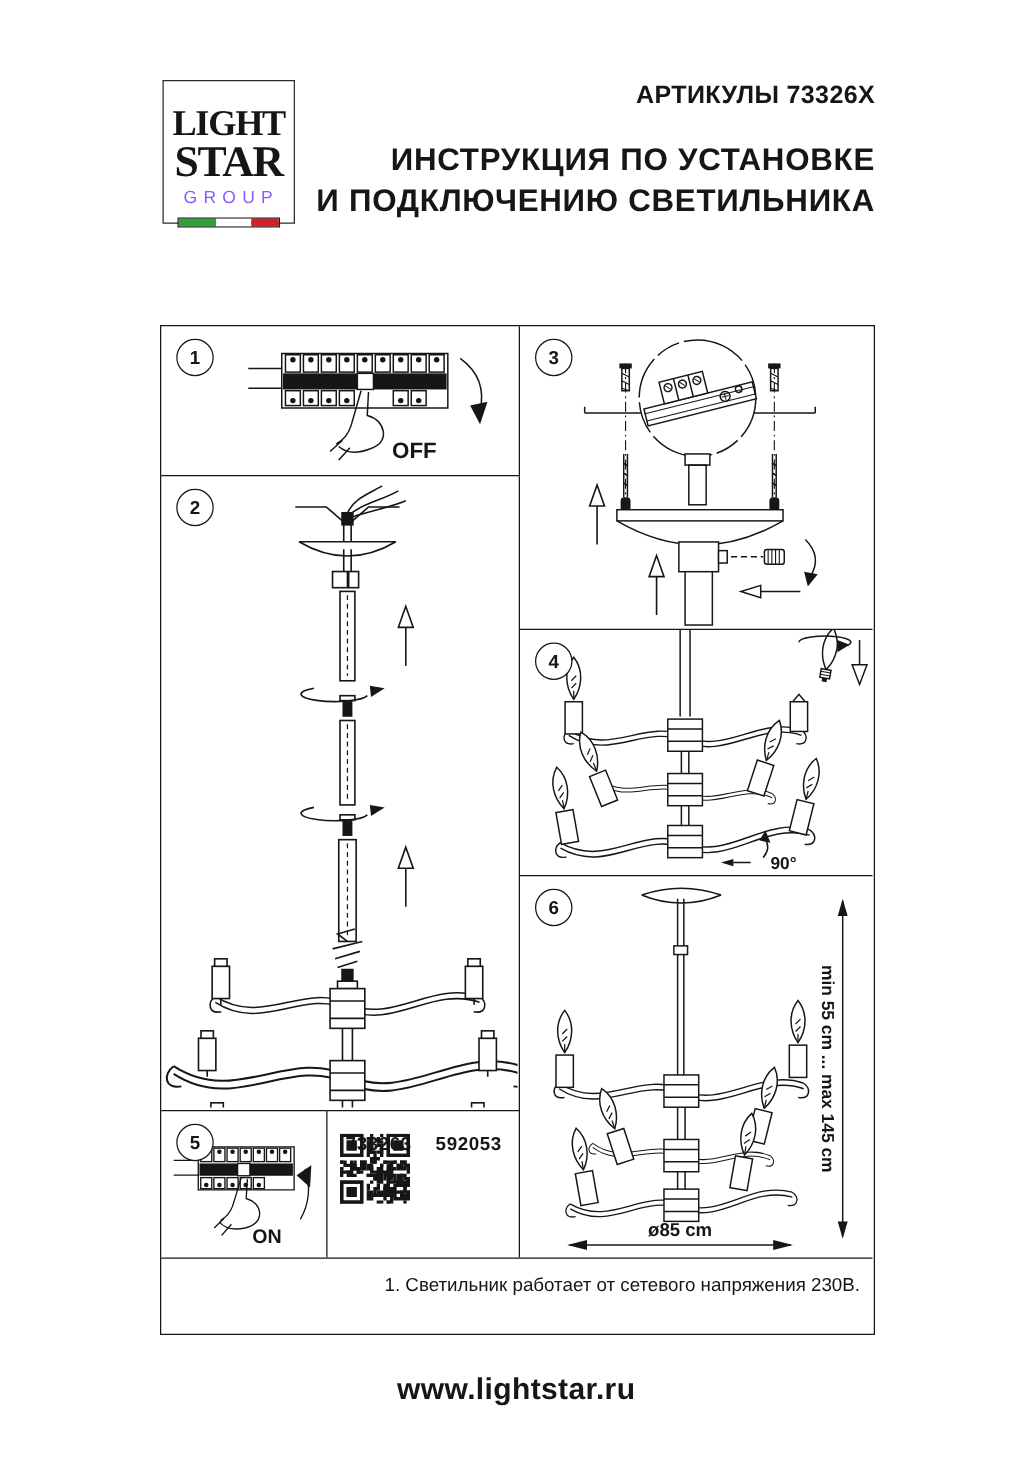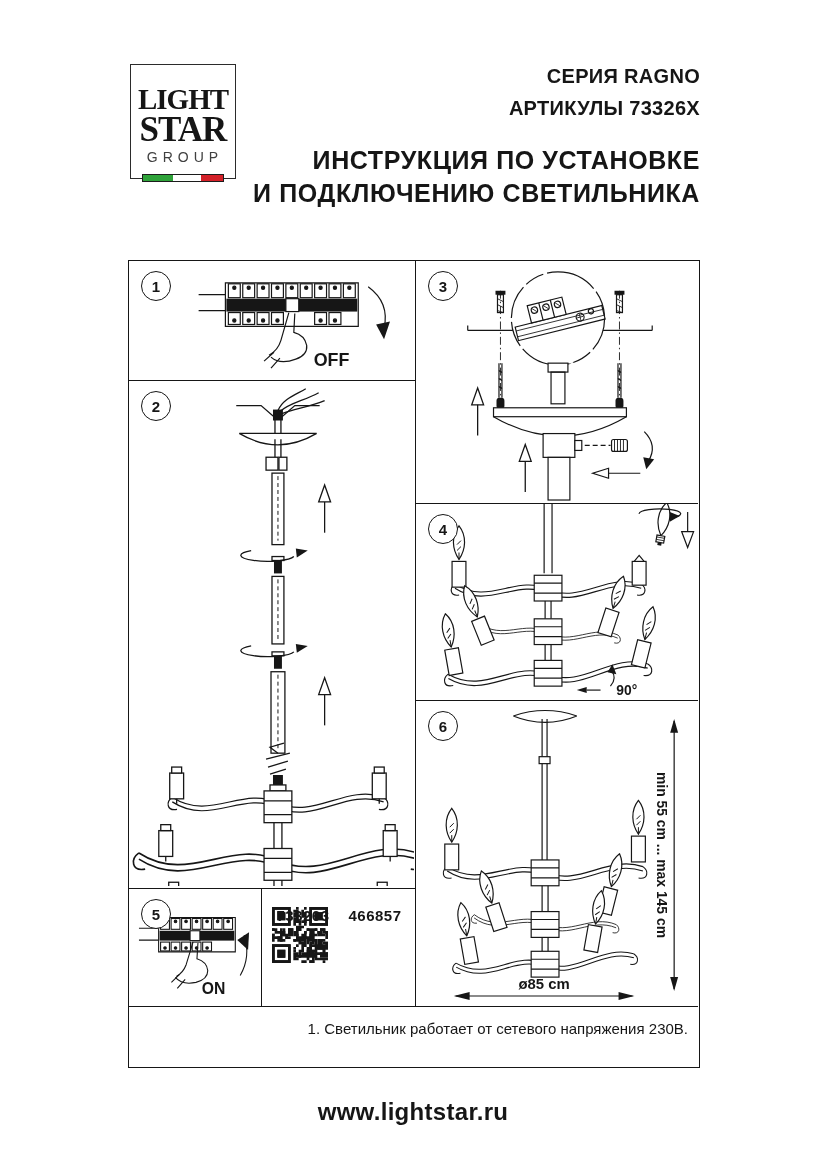--- a/index.html
+++ b/index.html
@@ -7,21 +7,21 @@
     width:826px;height:1169px;position:relative;background:#ffffff;
     font-family:"Liberation Sans",sans-serif;color:#161616;overflow:hidden;
   }
   
   .logo-box{
     position:absolute;left:130px;top:64px;width:106px;height:115px;
     border:1px solid #2b2b2b;text-align:center;box-sizing:border-box;
   }
   .logo-light{font-family:"Liberation Serif",serif;font-weight:bold;font-size:29px;line-height:1;margin-top:20px;letter-spacing:-1px;}
   .logo-star{font-family:"Liberation Serif",serif;font-weight:bold;font-size:35px;line-height:0.92;letter-spacing:-1px;}
-  .logo-group{font-size:14px;letter-spacing:5px;margin-top:3px;margin-left:4px;color:#404040;}
+  .logo-group{font-size:14px;letter-spacing:5px;margin-top:3px;margin-left:4px;color:#8b5cf6;}
   .logo-flag{width:82px;height:8px;margin:9px auto 0 auto;border:1px solid #1c1c1c;display:flex;box-sizing:border-box;}
   .flag-green{width:38%;height:100%;}
   .flag-white{width:34%;height:100%;background:#fff;}
   .flag-red{width:28%;height:100%;}
   .title-block{position:absolute;right:126px;top:60px;text-align:right;}
   .title-line{font-size:20px;font-weight:bold;line-height:1.6;letter-spacing:0.3px;}
   .instr-block{margin-top:20px;font-size:25px;font-weight:bold;line-height:1.3;letter-spacing:0.6px;}
   
   .main{
     position:absolute;left:128px;top:260px;width:572px;height:808px;
@@ -84,21 +84,20 @@
   <div class="logo-star">STAR</div>
   <div class="logo-group">GROUP</div>
   <div class="logo-flag">
     <div class="flag-green" style="background:#2fa33a"></div>
     <div class="flag-white"></div>
     <div class="flag-red" style="background:#d42129"></div>
   </div>
 </div>
 
 <div class="title-block">
-  <div class="title-line">СЕРИЯ RAGNO</div>
   <div class="title-line">АРТИКУЛЫ 73326X</div>
   <div class="instr-block">
     <div>ИНСТРУКЦИЯ ПО УСТАНОВКЕ</div>
     <div>И ПОДКЛЮЧЕНИЮ СВЕТИЛЬНИКА</div>
   </div>
 </div>
 
 <div class="main">
 
   <div class="panel p1">
@@ -429,21 +428,21 @@
 
   <div class="panel pqr">
     <div class="qr-wrap" style="width:134px;left:10px;">
       <div class="qr-item">
         <div class="qr-code-label">733263</div>
         <svg class="qr-svg qr-canvas" viewBox="0 0 21 21">
             <path d="M9,0h1v1h-1zM11,1h1v1h-1zM8,2h1v1h-1zM9,2h1v1h-1zM11,2h1v1h-1zM12,2h1v1h-1zM8,3h1v1h-1zM9,3h1v1h-1zM9,4h1v1h-1zM12,4h1v1h-1zM9,5h1v1h-1zM11,5h1v1h-1zM12,5h1v1h-1zM9,7h1v1h-1zM10,7h1v1h-1zM11,7h1v1h-1zM0,8h1v1h-1zM1,8h1v1h-1zM3,8h1v1h-1zM6,8h1v1h-1zM7,8h1v1h-1zM9,8h1v1h-1zM10,8h1v1h-1zM13,8h1v1h-1zM16,8h1v1h-1zM18,8h1v1h-1zM19,8h1v1h-1zM1,9h1v1h-1zM2,9h1v1h-1zM3,9h1v1h-1zM4,9h1v1h-1zM6,9h1v1h-1zM7,9h1v1h-1zM12,9h1v1h-1zM14,9h1v1h-1zM17,9h1v1h-1zM18,9h1v1h-1zM20,9h1v1h-1zM0,10h1v1h-1zM3,10h1v1h-1zM4,10h1v1h-1zM6,10h1v1h-1zM7,10h1v1h-1zM9,10h1v1h-1zM11,10h1v1h-1zM14,10h1v1h-1zM15,10h1v1h-1zM17,10h1v1h-1zM18,10h1v1h-1zM19,10h1v1h-1zM0,11h1v1h-1zM1,11h1v1h-1zM2,11h1v1h-1zM3,11h1v1h-1zM5,11h1v1h-1zM11,11h1v1h-1zM12,11h1v1h-1zM14,11h1v1h-1zM0,12h1v1h-1zM3,12h1v1h-1zM4,12h1v1h-1zM8,12h1v1h-1zM9,12h1v1h-1zM10,12h1v1h-1zM11,12h1v1h-1zM12,12h1v1h-1zM15,12h1v1h-1zM17,12h1v1h-1zM18,12h1v1h-1zM10,13h1v1h-1zM12,13h1v1h-1zM14,13h1v1h-1zM15,13h1v1h-1zM17,13h1v1h-1zM19,13h1v1h-1zM20,13h1v1h-1zM12,14h1v1h-1zM14,14h1v1h-1zM17,14h1v1h-1zM8,15h1v1h-1zM11,15h1v1h-1zM14,15h1v1h-1zM16,15h1v1h-1zM17,15h1v1h-1zM18,15h1v1h-1zM19,15h1v1h-1zM10,16h1v1h-1zM11,16h1v1h-1zM13,16h1v1h-1zM14,16h1v1h-1zM15,16h1v1h-1zM16,16h1v1h-1zM19,16h1v1h-1zM8,17h1v1h-1zM10,17h1v1h-1zM12,17h1v1h-1zM13,17h1v1h-1zM14,17h1v1h-1zM16,17h1v1h-1zM18,17h1v1h-1zM19,17h1v1h-1zM20,17h1v1h-1zM8,18h1v1h-1zM10,18h1v1h-1zM12,18h1v1h-1zM13,18h1v1h-1zM14,18h1v1h-1zM15,18h1v1h-1zM16,18h1v1h-1zM8,19h1v1h-1zM9,19h1v1h-1zM13,19h1v1h-1zM16,19h1v1h-1zM17,19h1v1h-1zM18,19h1v1h-1zM19,19h1v1h-1zM20,19h1v1h-1zM14,20h1v1h-1zM0,0h7v7h-7z M1,1h5v5h-5z M2,2h3v3h-3zM14,0h7v7h-7z M15,1h5v5h-5z M16,2h3v3h-3zM0,14h7v7h-7z M1,15h5v5h-5z M2,16h3v3h-3z" fill="#161616" fill-rule="evenodd"></path>
           </svg>
       </div>
       <div class="qr-item">
-        <div class="qr-code-label">466857</div>
+        <div class="qr-code-label">592053</div>
         <svg class="qr-svg qr-canvas" viewBox="0 0 21 21">
             <path d="M12,0h1v1h-1zM8,1h1v1h-1zM9,1h1v1h-1zM9,2h1v1h-1zM9,3h1v1h-1zM11,3h1v1h-1zM12,3h1v1h-1zM8,4h1v1h-1zM9,4h1v1h-1zM8,5h1v1h-1zM9,5h1v1h-1zM10,5h1v1h-1zM12,5h1v1h-1zM8,6h1v1h-1zM10,6h1v1h-1zM12,6h1v1h-1zM0,8h1v1h-1zM4,8h1v1h-1zM6,8h1v1h-1zM7,8h1v1h-1zM10,8h1v1h-1zM13,8h1v1h-1zM14,8h1v1h-1zM15,8h1v1h-1zM16,8h1v1h-1zM18,8h1v1h-1zM19,8h1v1h-1zM3,9h1v1h-1zM4,9h1v1h-1zM6,9h1v1h-1zM8,9h1v1h-1zM9,9h1v1h-1zM12,9h1v1h-1zM15,9h1v1h-1zM17,9h1v1h-1zM19,9h1v1h-1zM20,9h1v1h-1zM0,10h1v1h-1zM4,10h1v1h-1zM5,10h1v1h-1zM8,10h1v1h-1zM9,10h1v1h-1zM12,10h1v1h-1zM14,10h1v1h-1zM15,10h1v1h-1zM16,10h1v1h-1zM20,10h1v1h-1zM2,11h1v1h-1zM5,11h1v1h-1zM6,11h1v1h-1zM9,11h1v1h-1zM10,11h1v1h-1zM11,11h1v1h-1zM12,11h1v1h-1zM13,11h1v1h-1zM14,11h1v1h-1zM15,11h1v1h-1zM20,11h1v1h-1zM2,12h1v1h-1zM3,12h1v1h-1zM8,12h1v1h-1zM13,12h1v1h-1zM14,12h1v1h-1zM15,12h1v1h-1zM16,12h1v1h-1zM18,12h1v1h-1zM19,12h1v1h-1zM10,13h1v1h-1zM11,13h1v1h-1zM13,13h1v1h-1zM16,13h1v1h-1zM18,13h1v1h-1zM20,13h1v1h-1zM9,14h1v1h-1zM11,14h1v1h-1zM14,14h1v1h-1zM15,14h1v1h-1zM16,14h1v1h-1zM17,14h1v1h-1zM18,14h1v1h-1zM19,14h1v1h-1zM20,14h1v1h-1zM13,15h1v1h-1zM14,15h1v1h-1zM17,15h1v1h-1zM18,15h1v1h-1zM19,15h1v1h-1zM20,15h1v1h-1zM8,16h1v1h-1zM13,16h1v1h-1zM15,16h1v1h-1zM19,16h1v1h-1zM9,17h1v1h-1zM11,17h1v1h-1zM13,17h1v1h-1zM15,17h1v1h-1zM16,17h1v1h-1zM17,17h1v1h-1zM18,17h1v1h-1zM20,17h1v1h-1zM9,18h1v1h-1zM10,18h1v1h-1zM11,18h1v1h-1zM15,18h1v1h-1zM18,18h1v1h-1zM19,18h1v1h-1zM20,18h1v1h-1zM15,19h1v1h-1zM11,20h1v1h-1zM12,20h1v1h-1zM14,20h1v1h-1zM15,20h1v1h-1zM19,20h1v1h-1zM0,0h7v7h-7z M1,1h5v5h-5z M2,2h3v3h-3zM14,0h7v7h-7z M15,1h5v5h-5z M16,2h3v3h-3zM0,14h7v7h-7z M1,15h5v5h-5z M2,16h3v3h-3z" fill="#161616" fill-rule="evenodd"></path>
           </svg>
       </div>
     </div>
   </div>
 
   <div class="panel notes">
     <div class="note-line">1. Светильник работает от сетевого напряжения 230В.</div>
   </div>

